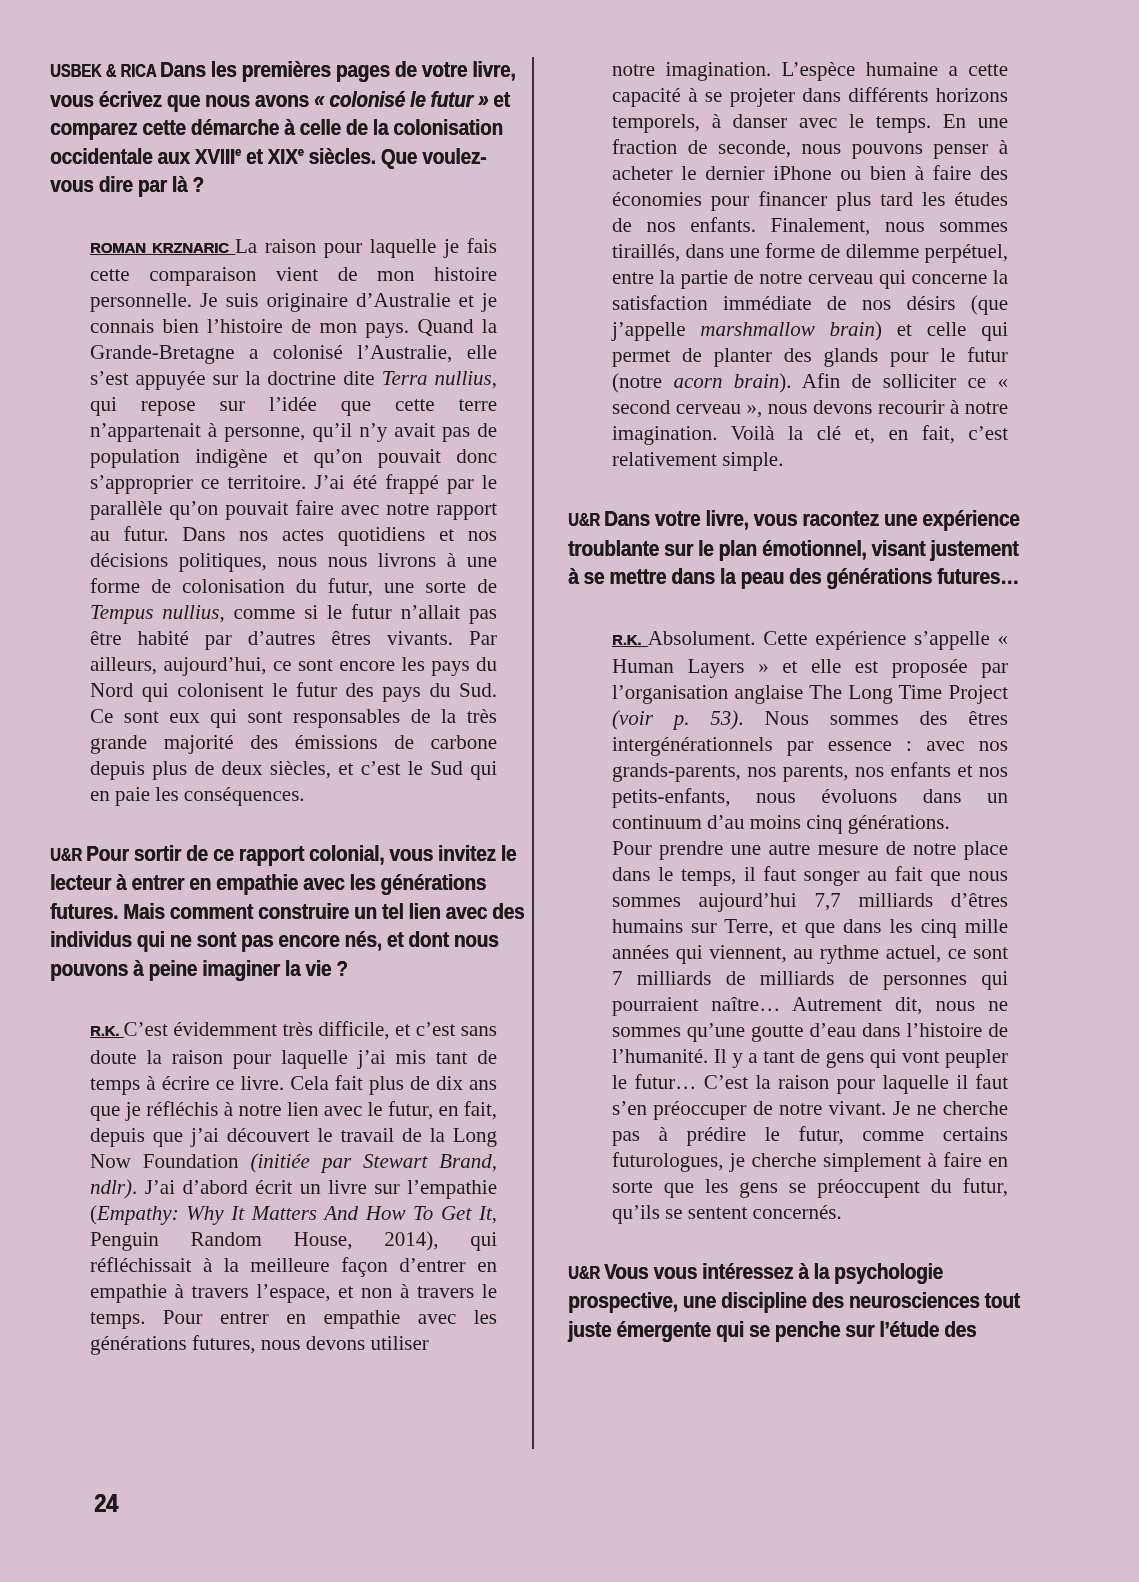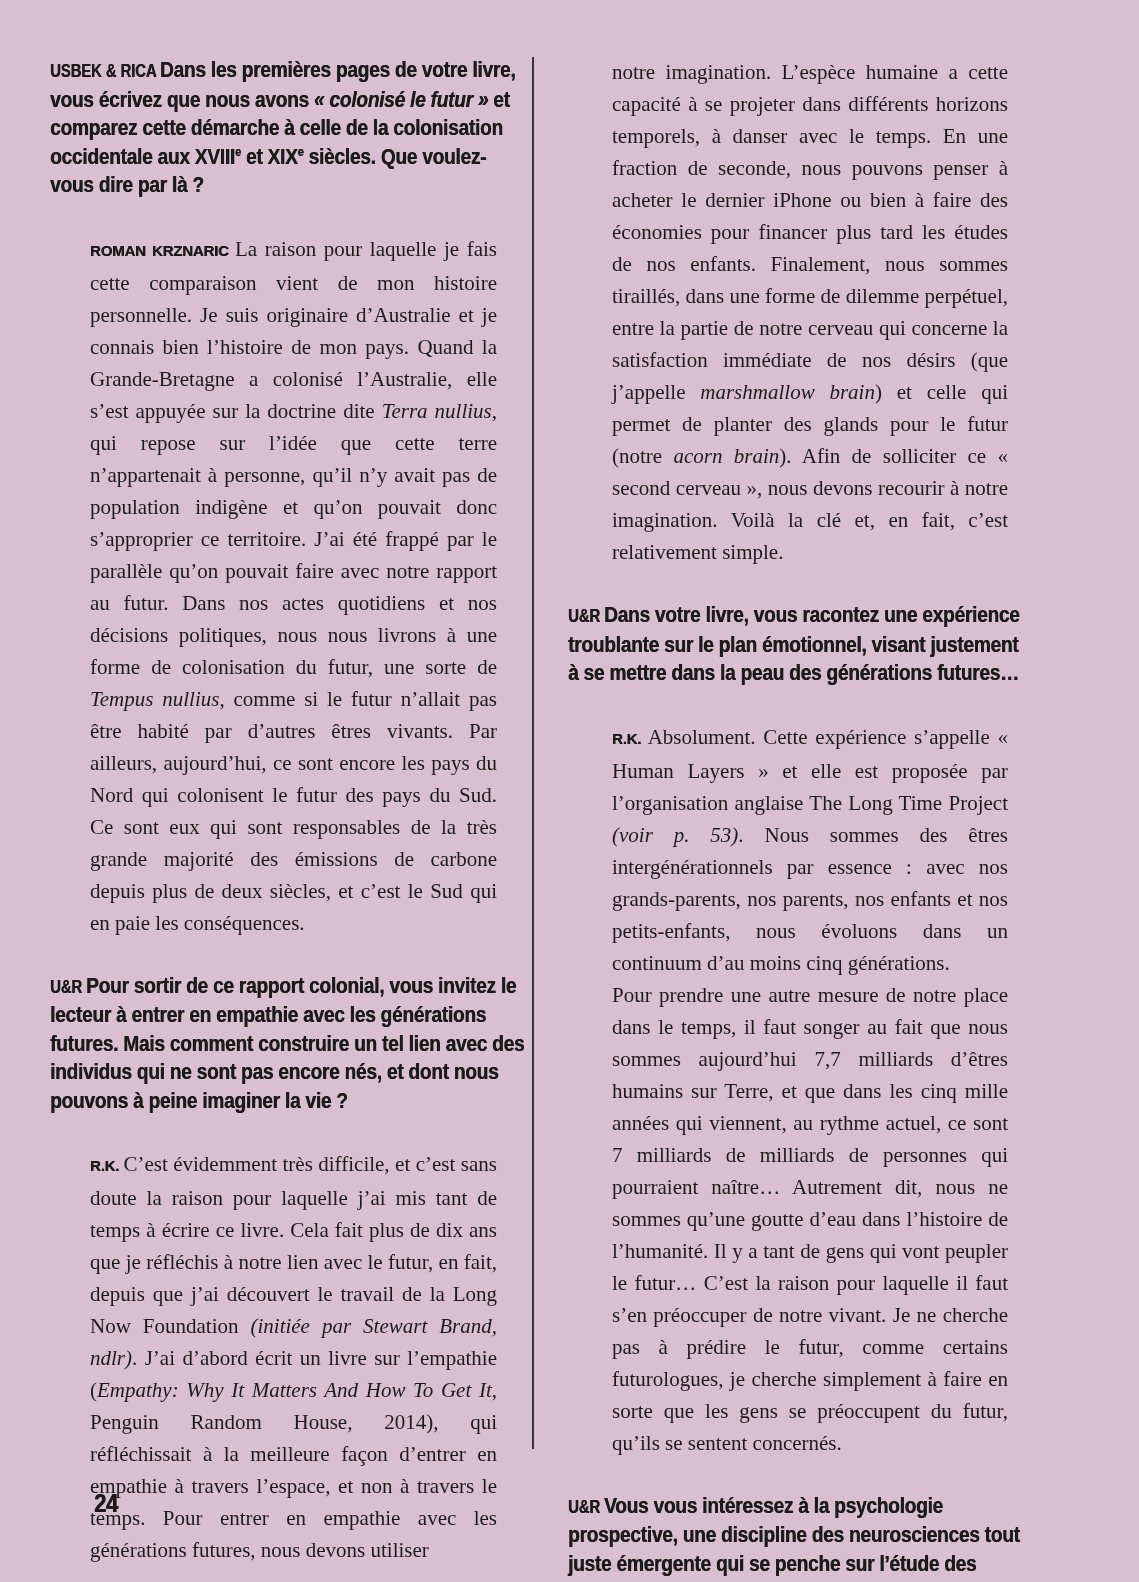--- a/index.html
+++ b/index.html
@@ -36,33 +36,34 @@
   }
   .col-left  .q { width: 562px; }
   .col-right .q { width: 545px; }
   .q p { margin: 0; }
   .q .label { font-size: 17.5px; letter-spacing: -0.1px; }
   .q i { font-style: italic; }
 
   
   .a {
     font-size: 21px;
-    line-height: 32px;
+    line-height: 26px;
     text-align: justify;
     margin: 0 12px 33px 0;
   }
   .col-left  .a { margin-left: 40px; width: 407px; }
   .col-right .a { margin-left: 44px; width: 396px; }
   .a p { margin: 0; }
   .a .label {
     font-family: "Liberation Sans", sans-serif;
     font-weight: 700;
     font-size: 15px;
     letter-spacing: -0.2px;
     text-shadow: 0.35px 0 currentColor;
+    text-decoration: underline;
   }
 
   sup { font-size: 0.58em; vertical-align: super; line-height: 0; }
 
   .page-number {
     position: absolute; left: 94px; top: 1488px;
     font-family: "Liberation Sans", sans-serif;
     font-weight: 700;
     font-size: 26px;
     letter-spacing: -0.5px;

